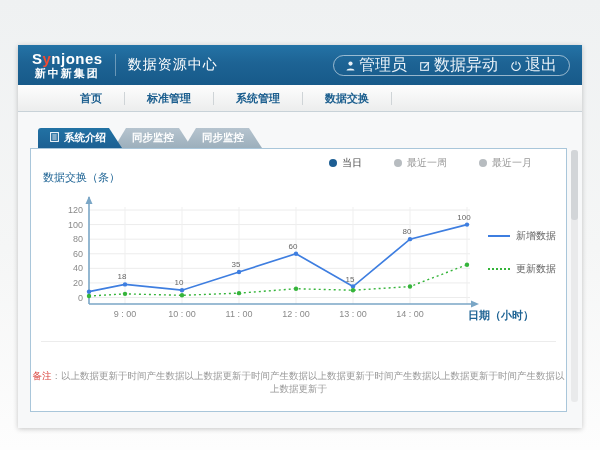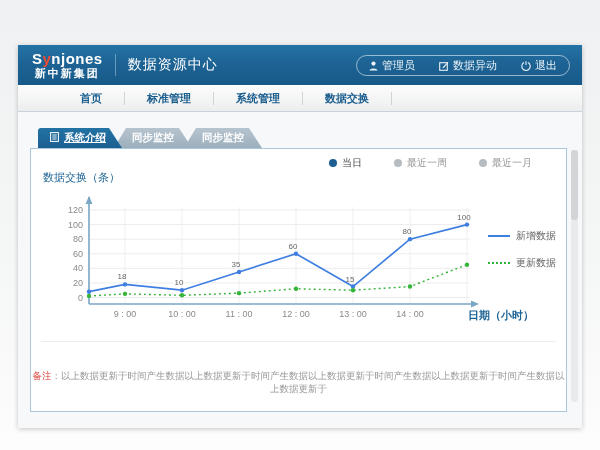--- a/index.html
+++ b/index.html
@@ -20,22 +20,22 @@
   }
   .logo { display:flex; flex-direction:column; align-items:center; line-height:1; margin-right:12px; }
   .logo .l1 { color:#fff; font-size:15px; font-weight:bold; letter-spacing:.5px; }
   .logo .l1 .yred { color:#ee4b33; }
   .logo .l2 { color:#fff; font-size:11px; font-weight:bold; letter-spacing:2px; margin-top:2px; }
   .hdr-sep { width:1px; height:22px; background:rgba(255,255,255,.35); margin:0 12px 0 0; }
   .hdr-title { color:#fff; font-size:14px; letter-spacing:1px; }
   .user-pill {
     position:absolute; right:12px; top:10px; height:21px;
     border:1px solid rgba(255,255,255,.55); border-radius:11px;
-    display:flex; align-items:center; gap:24px; padding:0 12px;
-    color:#eaf2f8; font-size:11px;
+    display:flex; align-items:center; gap:13px; padding:0 12px;
+    color:#eaf2f8; font-size:16px;
   }
   .user-item { display:flex; align-items:center; gap:4px; cursor:pointer; white-space:nowrap; }
   .user-item svg { display:block; }
   
   .nav {
     height:27px; background:linear-gradient(180deg,#fdfdfd,#eceded);
     border-bottom:1px solid #c8d2d8; display:flex; align-items:center; padding-left:40px;
   }
   .nav-item { color:#1b5e8e; font-size:11px; font-weight:bold; padding:0 22px; cursor:pointer; white-space:nowrap; }
   .nav-sep { width:1px; height:13px; background:#cfd4d7; }
@@ -45,37 +45,37 @@
   .tab {
     height:20px; display:flex; align-items:center; justify-content:center; gap:5px;
     font-size:10.5px; font-weight:bold; color:#fff; cursor:pointer;
     clip-path:polygon(12px 0, calc(100% - 13px) 0, 100% 100%, 0 100%);
     background:linear-gradient(180deg,#b6c4cf,#9cafbc);
     padding:0 18px; margin-left:-8px;
   }
   .tab.active {
     background:linear-gradient(180deg,#2272a4,#1c6093);
     clip-path:polygon(0 0, calc(100% - 13px) 0, 100% 100%, 0 100%);
-    border-top-left-radius:3px; margin-left:0; z-index:2; padding:0 16px 0 12px;text-decoration:underline;
+    border-top-left-radius:3px; margin-left:0; z-index:2; padding:0 16px 0 12px;
   }
   .panel {
     position:absolute; left:12px; top:36px; width:537px; height:264px;
     background:#fff; border:1px solid #a9c6da;
   }
   .scroll-strip { position:absolute; left:553px; top:38px; width:7px; height:252px; background:#e9eaeb; border-radius:3px; }
   .scroll-thumb { width:7px; height:70px; background:#d2d5d8; border-radius:3px; }
   
   .filters { position:absolute; top:7px; right:34px; display:flex; gap:32px; align-items:center; }
   .filter { display:flex; align-items:center; gap:5px; font-size:10px; color:#999; cursor:pointer; }
   .filter .dot { width:8px; height:8px; border-radius:50%; background:#b7bcc0; }
   .filter.sel { color:#444; }
   .filter.sel .dot { background:#1d5e93; }
   .ylabel { position:absolute; top:21px; left:12px; font-size:11px; color:#1d6394; }
   .chart-svg { position:absolute; left:0; top:0; }
-  .side-legend { position:absolute; left:457px; top:80px; display:flex; flex-direction:column; gap:13px; }
+  .side-legend { position:absolute; left:457px; top:80px; display:flex; flex-direction:column; gap:19px; }
   .leg-row { display:flex; align-items:center; gap:6px; font-size:10px; color:#666; }
   .leg-line { width:22px; height:0; border-top:2px solid #3e7ee0; }
   .leg-line.dotted { border-top:2px dotted #35b43a; }
   .note-divider { position:absolute; left:10px; right:10px; top:192px; border-top:1px solid #ececec; }
   .note { position:absolute; left:0; right:0; top:201px; text-align:center; font-size:9.5px; color:#999;margin-top:20px; }
   .note .red { color:#d9403a; }
 </style>
 </head>
 <body>
 

